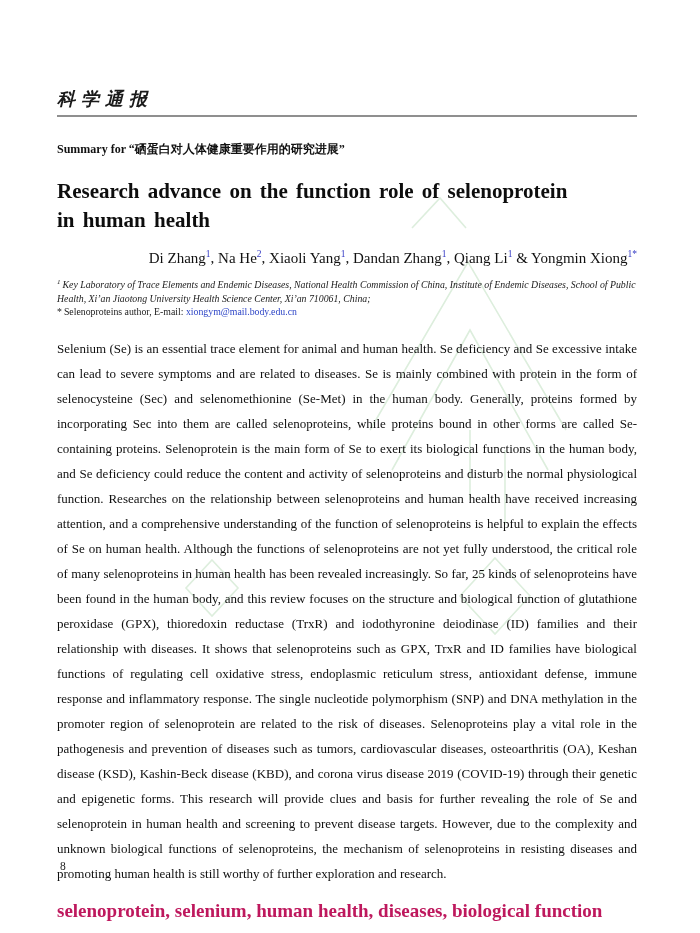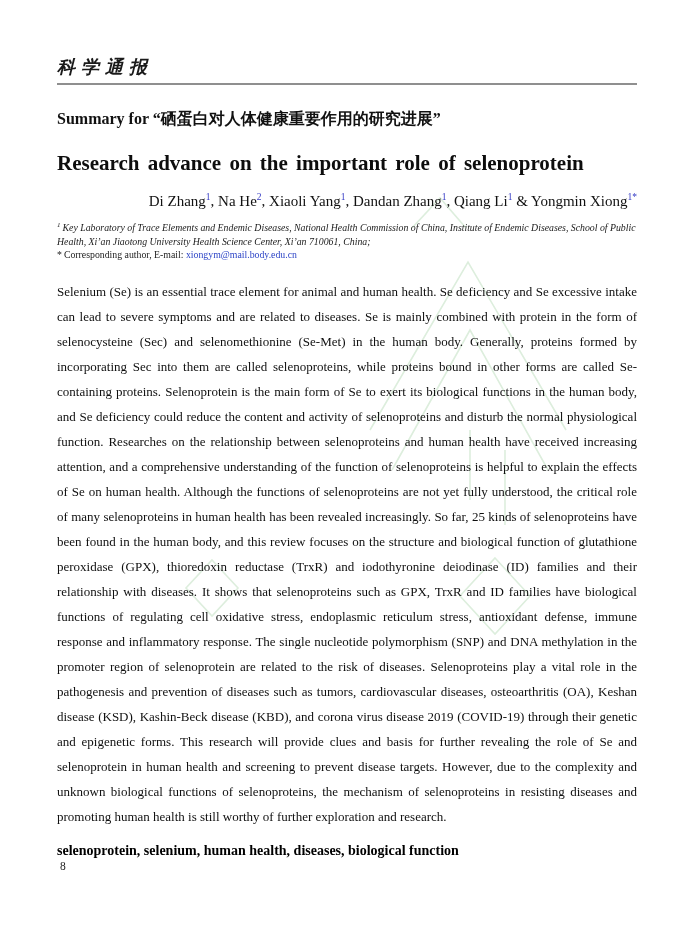--- a/index.html
+++ b/index.html
@@ -11,37 +11,38 @@
     color: #111111;
     overflow: hidden;
   }
   .watermark {
     position: absolute; left: 0; top: 0; z-index: 0;
     pointer-events: none;
   }
   .page-content {
     position: relative; z-index: 1;
     padding: 56px 63px 0 57px;
+    margin-top: 32px;
   }
   .logo {
     font-size: 18px;
     font-weight: bold;
     font-style: italic;
     letter-spacing: 6px;
     line-height: 22px;
     color: #1a1a1a;
   }
   .header-rule {
     height: 2px;
     background: #8f8f8f;
     margin-top: 5px;
   }
   .summary-line {
     margin-top: 24px;
-    font-size: 16px;
+    font-size: 12px;
     font-weight: bold;
     color: #111;
   }
   .article-title {
     margin-top: 19px;
     font-size: 21px;
     font-weight: bold;
     line-height: 29px;
     word-spacing: 3px;
     color: #0d0d0d;
@@ -76,23 +77,23 @@
   .email-link, .doi-link { color: #2b43c6; text-decoration: none; }
   .abstract {
     margin-top: 17px;
     font-size: 13px;
     line-height: 25px;
     text-align: justify;
     color: #0f0f0f;
   }
   .keywords {
     margin-top: 14px;
-    font-size: 14px;
+    font-size: 19px;
     font-weight: bold;
-    color: #000000;
+    color: #be185d;
   }
   .page-number {
     position: absolute;
     left: 60px; top: 860px;
     font-size: 11.5px;
     color: #222;
     z-index: 1;
   }
 </style>
 </head>
@@ -110,30 +111,30 @@
   </g>
 </svg>
 
 <div class="page-content">
 
   <div class="logo">科学通报</div>
   <div class="header-rule"></div>
 
   <div class="summary-line">Summary for “硒蛋白对人体健康重要作用的研究进展”</div>
 
-  <h1 class="article-title"><span>Research advance on the important role of selenoprotein</span><br></h1>
+  <h1 class="article-title"><span>Research advance on the function role of selenoprotein</span><br><span>in human health</span></h1>
 
   <div class="authors-line" id="authors-line"><span>Di Zhang</span><sup>1</sup><span>, </span><span>Na He</span><sup>2</sup><span>, </span><span>Xiaoli Yang</span><sup>1</sup><span>, </span><span>Dandan Zhang</span><sup>1</sup><span>, </span><span>Qiang Li</span><sup>1</sup><span> &amp; </span><span>Yongmin Xiong</span><sup>1*</sup></div>
 
   <div class="affiliations">
     <div class="affil-item">
       <span class="affil-marker">1</span><span>Key Laboratory of Trace Elements and Endemic Diseases, National Health Commission of China, Institute of Endemic Diseases, School of Public Health, Xi’an Jiaotong University Health Science Center, Xi’an 710061, China;</span>
     </div>
     <div class="corresponding">
-      <span class="affil-marker">*</span><span>Corresponding author, E-mail: </span><a href="#" class="email-link">xiongym@mail.body.edu.cn</a>
+      <span class="affil-marker">*</span><span>Selenoproteins author, E-mail: </span><a href="#" class="email-link">xiongym@mail.body.edu.cn</a>
     </div>
   </div>
 
   <p class="abstract">Selenium (Se) is an essential trace element for animal and human health. Se deficiency and Se excessive intake can lead to severe symptoms and are related to diseases. Se is mainly combined with protein in the form of selenocysteine (Sec) and selenomethionine (Se-Met) in the human body. Generally, proteins formed by incorporating Sec into them are called selenoproteins, while proteins bound in other forms are called Se-containing proteins. Selenoprotein is the main form of Se to exert its biological functions in the human body, and Se deficiency could reduce the content and activity of selenoproteins and disturb the normal physiological function. Researches on the relationship between selenoproteins and human health have received increasing attention, and a comprehensive understanding of the function of selenoproteins is helpful to explain the effects of Se on human health. Although the functions of selenoproteins are not yet fully understood, the critical role of many selenoproteins in human health has been revealed increasingly. So far, 25 kinds of selenoproteins have been found in the human body, and this review focuses on the structure and biological function of glutathione peroxidase (GPX), thioredoxin reductase (TrxR) and iodothyronine deiodinase (ID) families and their relationship with diseases. It shows that selenoproteins such as GPX, TrxR and ID families have biological functions of regulating cell oxidative stress, endoplasmic reticulum stress, antioxidant defense, immune response and inflammatory response. The single nucleotide polymorphism (SNP) and DNA methylation in the promoter region of selenoprotein are related to the risk of diseases. Selenoproteins play a vital role in the pathogenesis and prevention of diseases such as tumors, cardiovascular diseases, osteoarthritis (OA), Keshan disease (KSD), Kashin-Beck disease (KBD), and corona virus disease 2019 (COVID-19) through their genetic and epigenetic forms. This research will provide clues and basis for further revealing the role of Se and selenoprotein in human health and screening to prevent disease targets. However, due to the complexity and unknown biological functions of selenoproteins, the mechanism of selenoproteins in resisting diseases and promoting human health is still worthy of further exploration and research.</p>
 
   <div class="keywords">selenoprotein, selenium, human health, diseases, biological function</div>
 
 </div>
 
 <div class="page-number">8</div>

